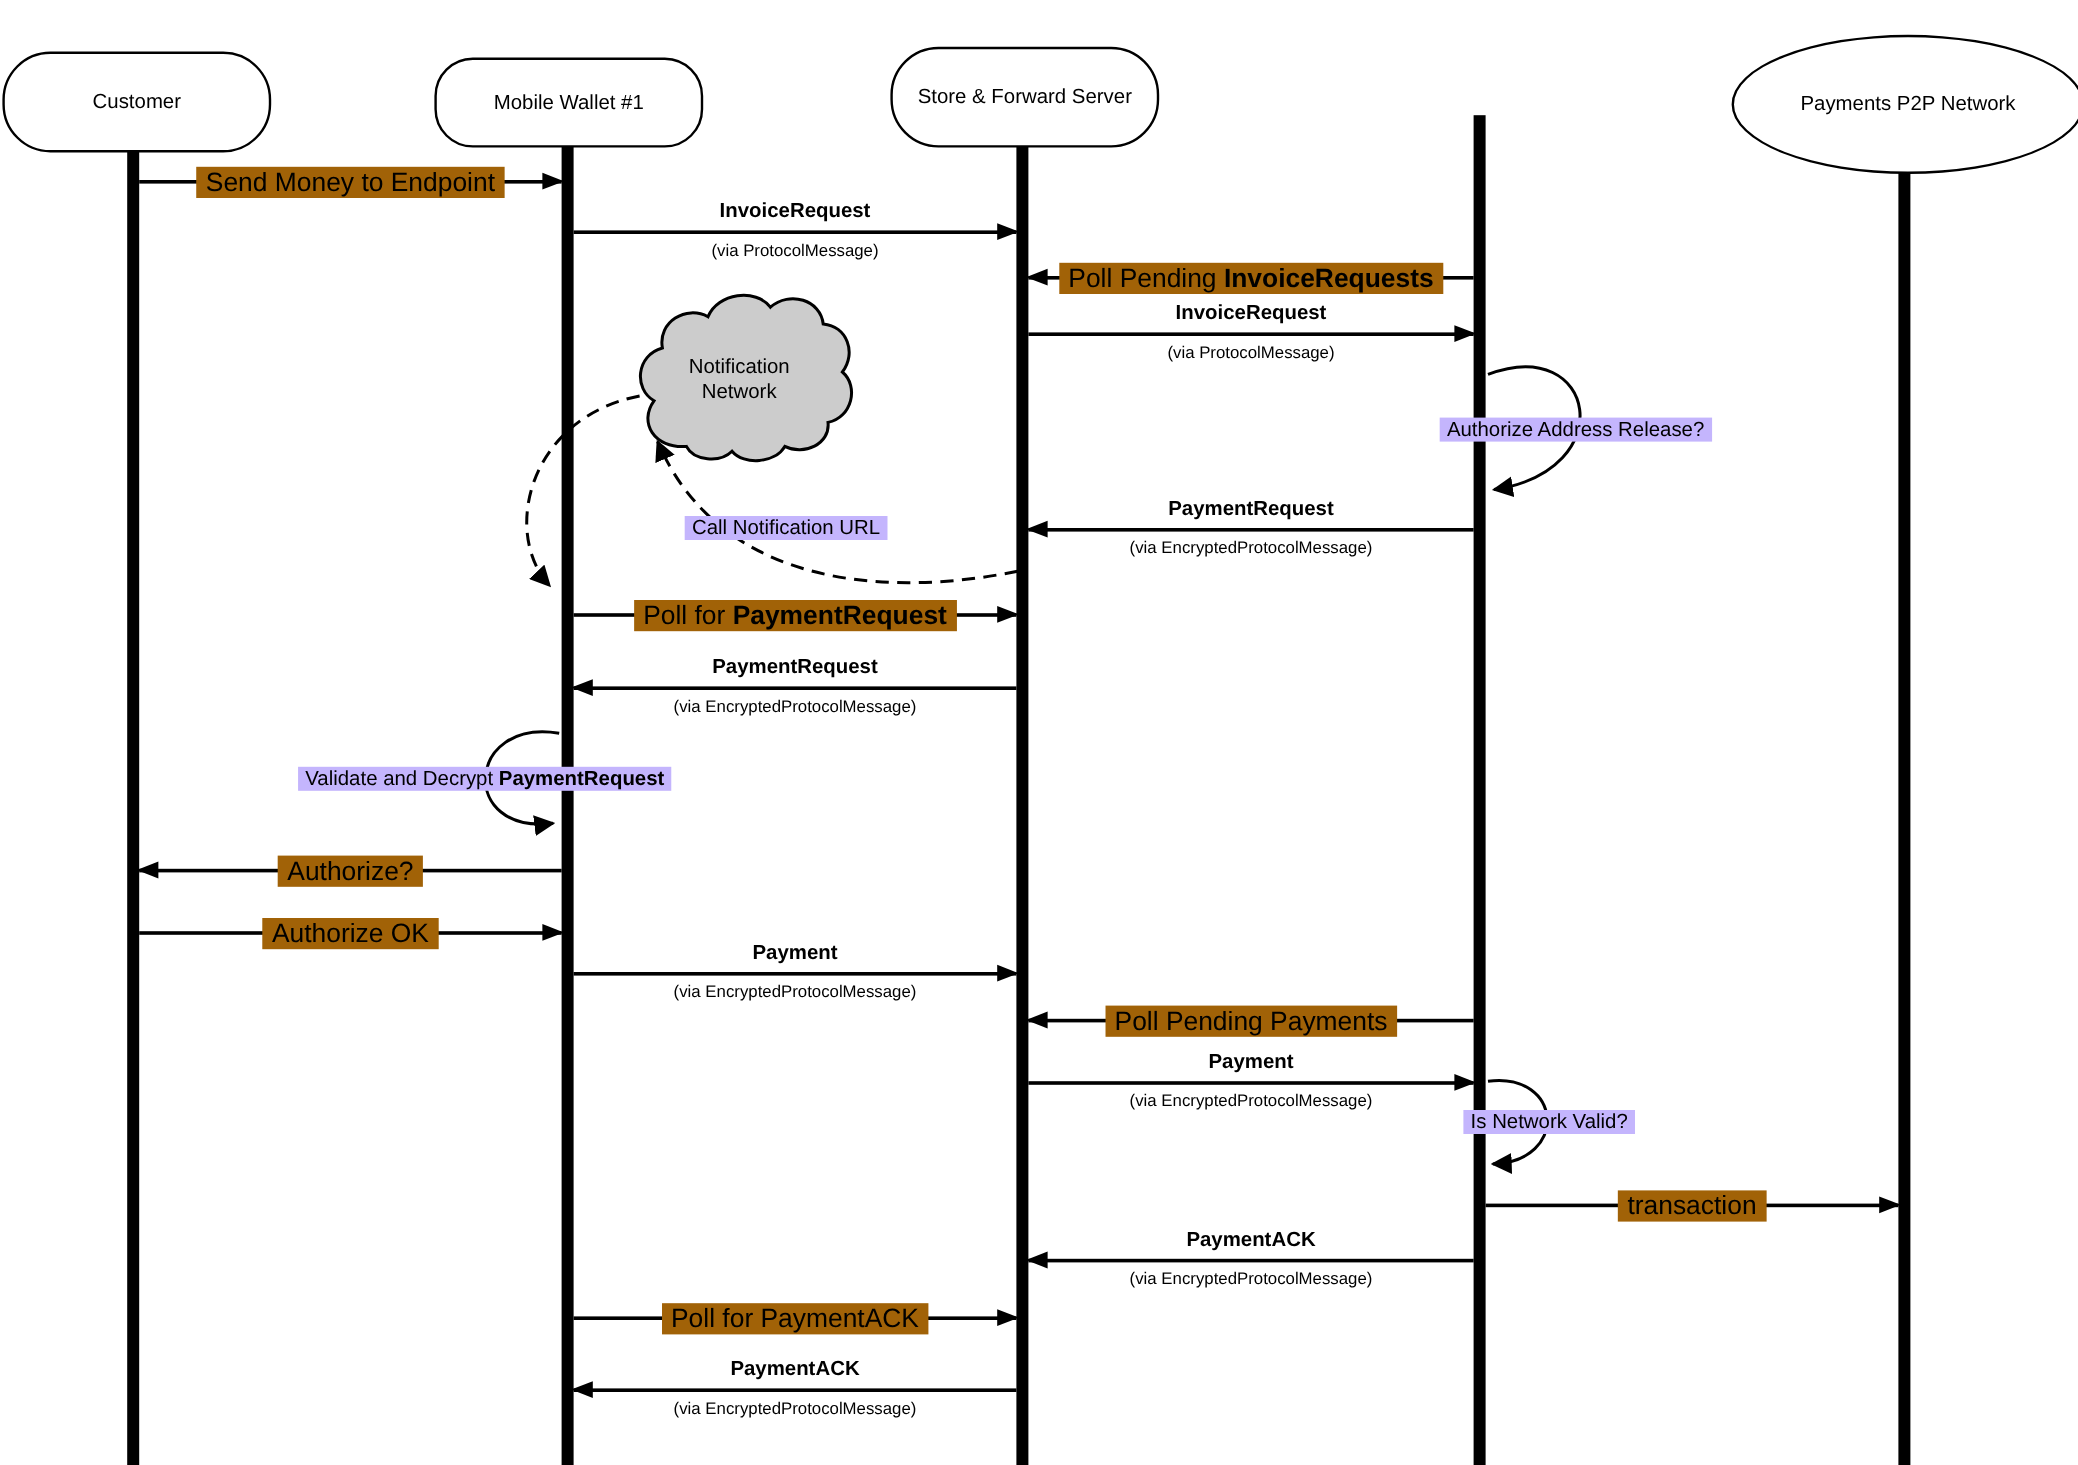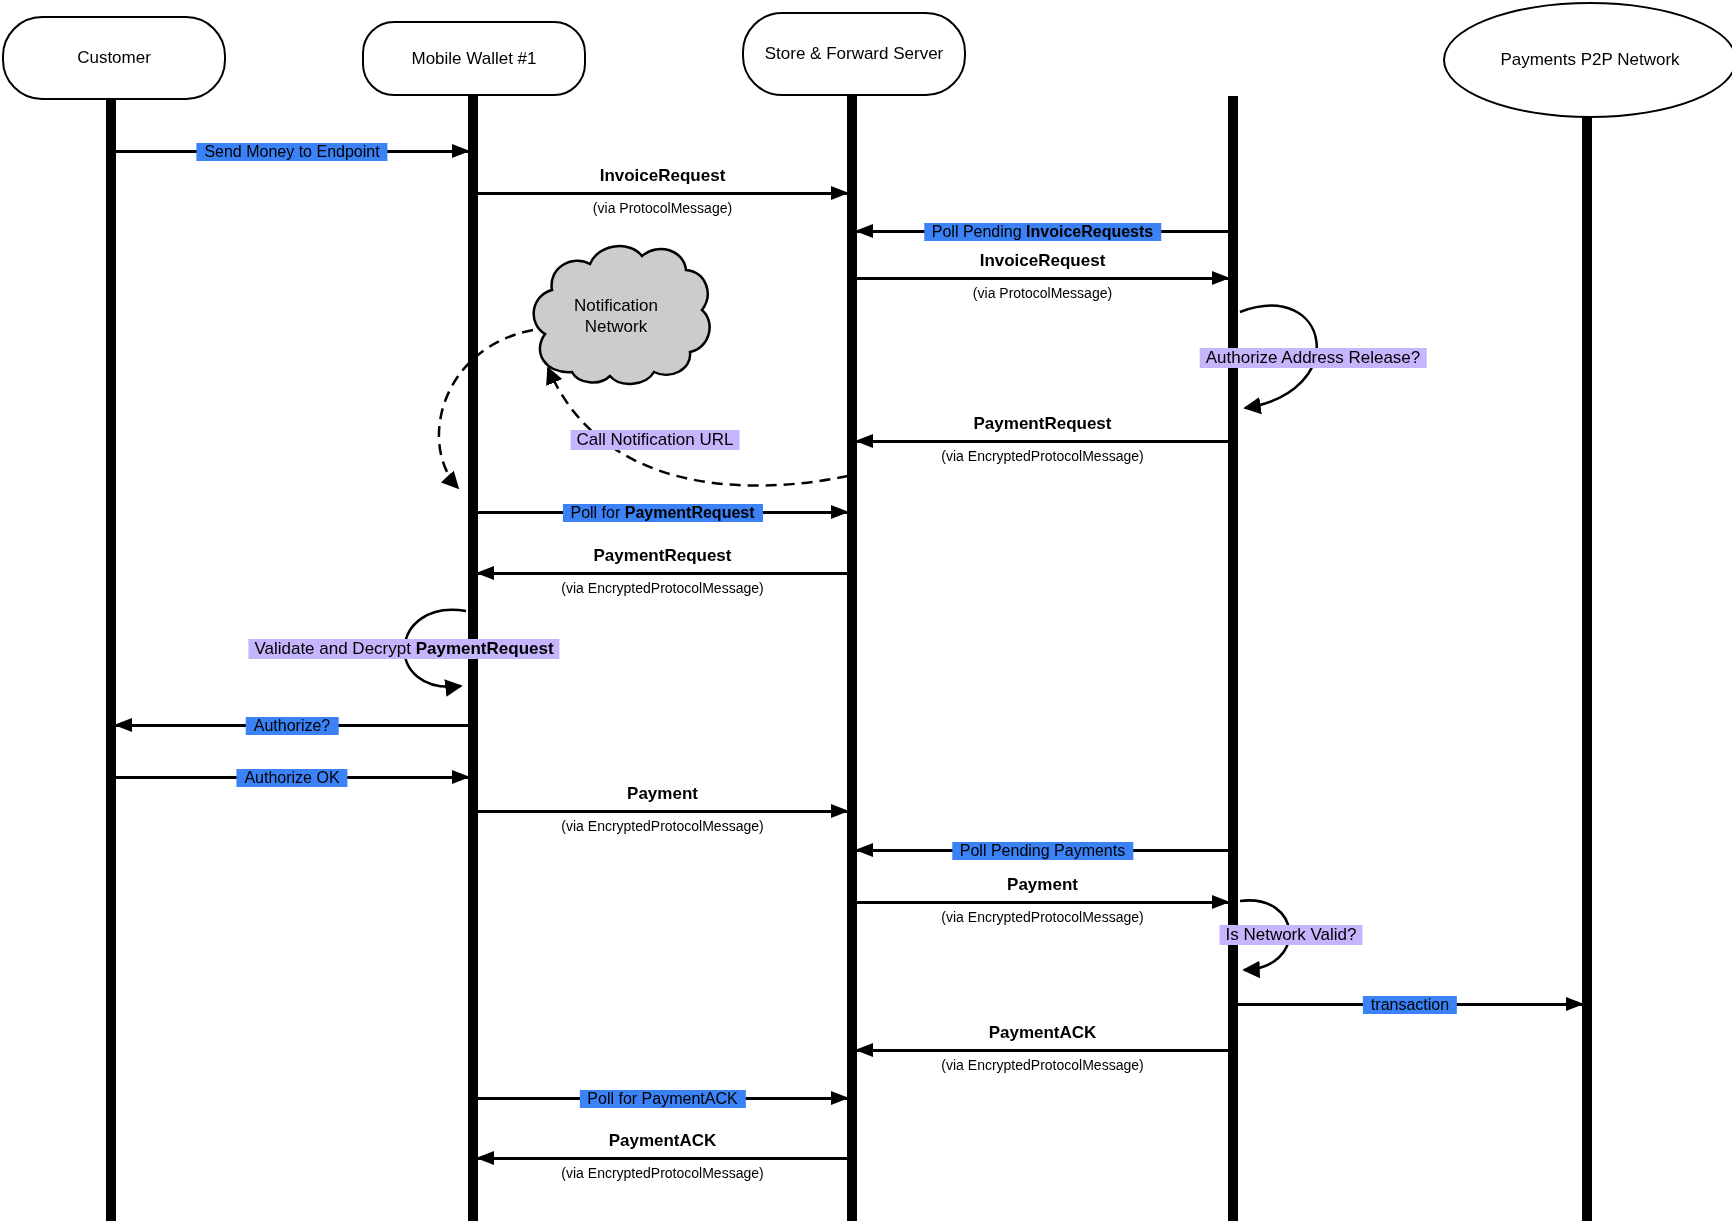--- a/index.html
+++ b/index.html
@@ -1,34 +1,34 @@
 <!DOCTYPE html>
 <html><head>
 <meta charset="utf-8">
 <style>
   html,body { margin:0; padding:0; background:#ffffff; }
   body { font-family:"Liberation Sans","DejaVu Sans",sans-serif; color:#000; }
   .canvas { position:relative; width:1732px; height:1221px; background:#fff; overflow:hidden; }
 
   .actor { position:absolute; background:#fff; border:2.5px solid #000; display:flex;
            align-items:center; justify-content:center; font-size:17px; z-index:5;
-           text-align:center; }
+           text-align:center;margin-top:27px; }
   .lifeline { position:absolute; width:10px; background:#000; z-index:1; }
 
   .overlay { position:absolute; left:0; top:0; z-index:2; }
 
   .msg { position:absolute; height:0; z-index:3; }
   .msg .line { position:absolute; left:0; right:0; top:-1.5px; height:3px; background:#000; }
   .head-r { position:absolute; right:-2px; top:-7px; width:0; height:0;
             border-left:18px solid #000; border-top:7px solid transparent; border-bottom:7px solid transparent; }
   .head-l { position:absolute; left:-2px; top:-7px; width:0; height:0;
             border-right:18px solid #000; border-top:7px solid transparent; border-bottom:7px solid transparent; }
 
   .lblA { position:absolute; left:50%; top:1px; transform:translate(-50%,-50%);
-          background:#3b82f6; padding:0 8px; white-space:nowrap; font-size:16px; z-index:4; }
+          background:#a16207; padding:0 8px; white-space:nowrap; font-size:22px; z-index:4; }
   .lblB-title { position:absolute; left:50%; top:-27px; transform:translateX(-50%);
                 white-space:nowrap; font-weight:bold; font-size:17px; }
   .lblB-sub { position:absolute; left:50%; top:7px; transform:translateX(-50%);
               white-space:nowrap; font-size:14px; }
 
   .float-label { position:absolute; transform:translate(-50%,-50%); background:#c4b5fd;
                  padding:0 6px; white-space:nowrap; font-size:17px; z-index:4; }
   .cloud-label { position:absolute; transform:translate(-50%,-50%); width:130px;
                  text-align:center; font-size:17px; line-height:1.25; z-index:3; }
   b { font-weight:bold; }

